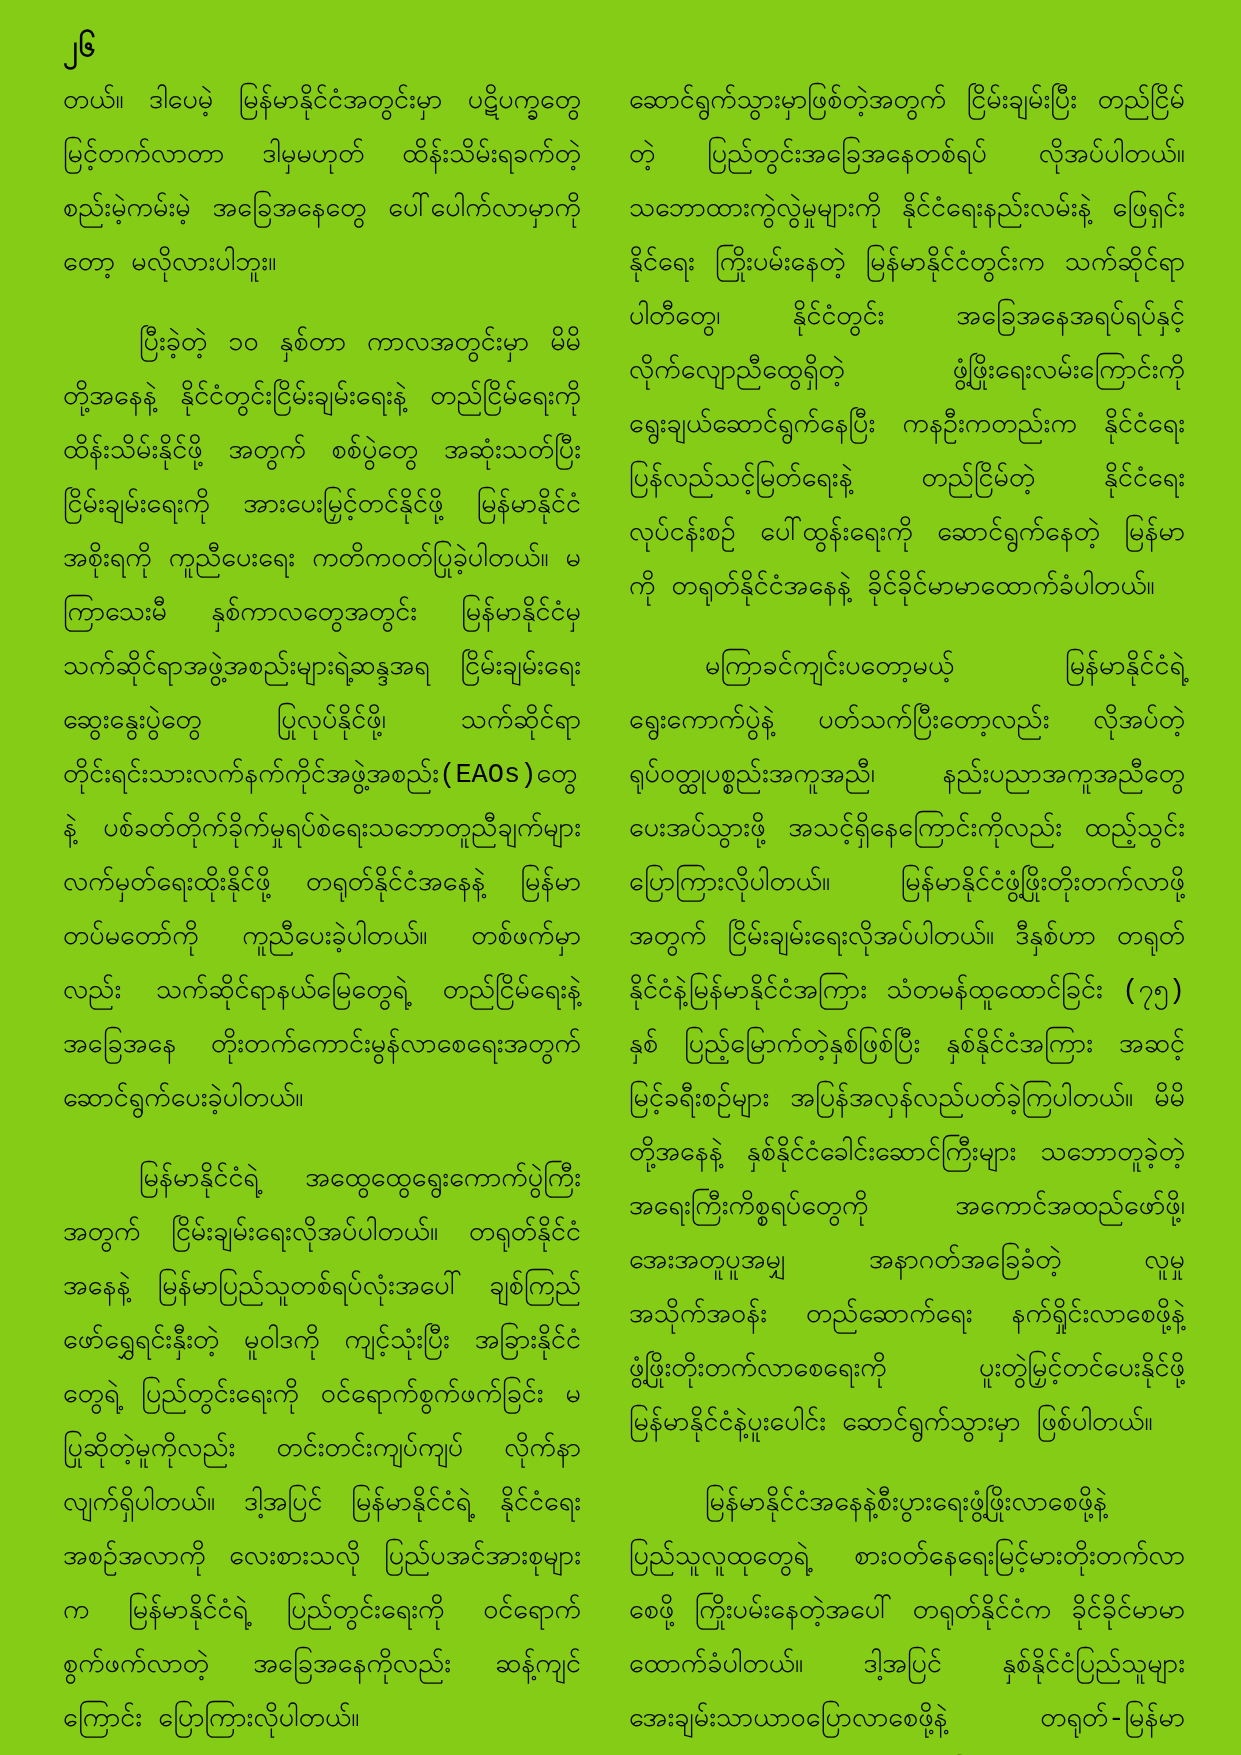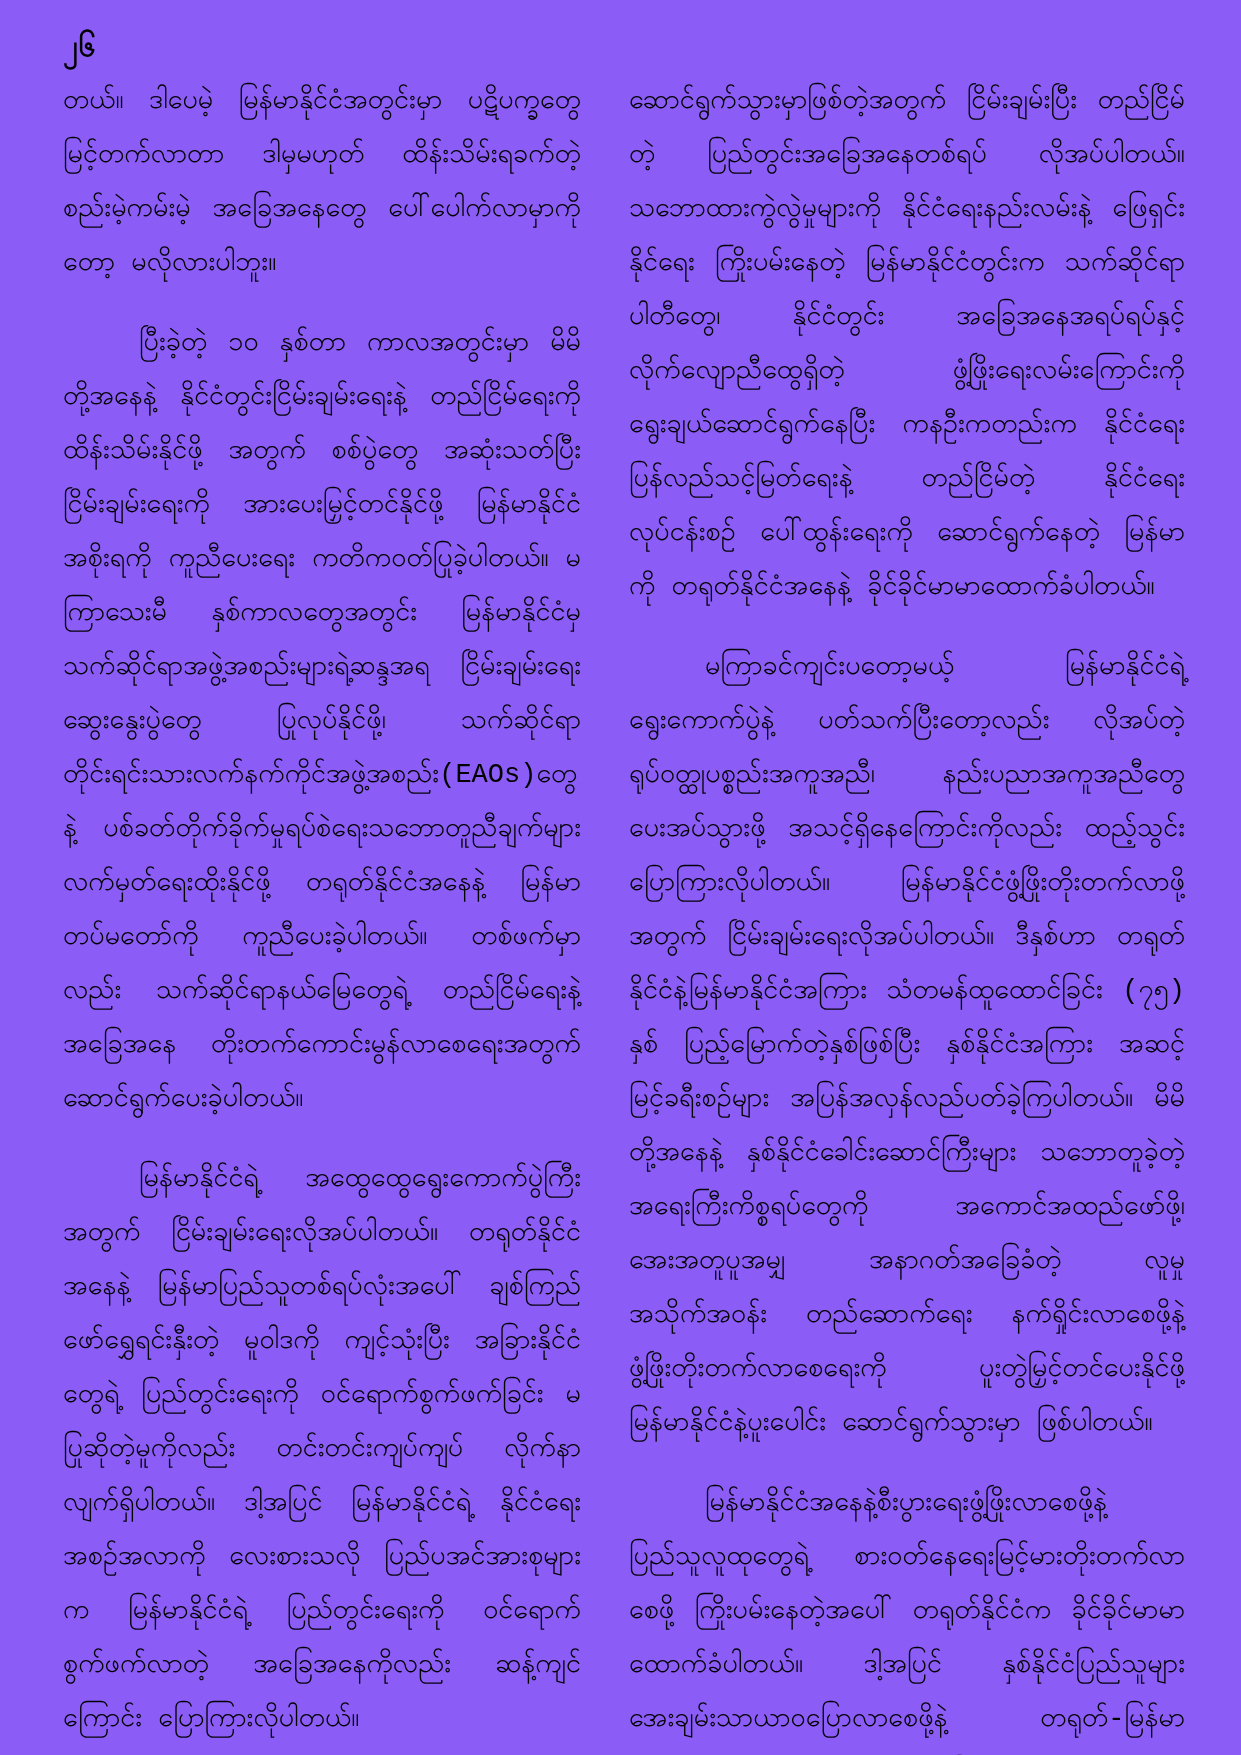--- a/index.html
+++ b/index.html
@@ -13,21 +13,21 @@
     box-sizing: border-box;
     font-family: "DejaVu Sans", sans-serif;
     color: #000000;
     overflow: hidden;
   }
   .page {
     box-sizing: border-box;
     width: 1241px;
     height: 1755px;
     padding: 28px 56px 20px 63px;
-    background: #8b5cf6;
+    background: #84cc16;
   }
   .page-number {
     font-size: 30px;
     font-weight: bold;
     line-height: 1.2;
     margin: 0 0 10px 0;
     letter-spacing: 1px;
   }
   .columns {
     display: flex;

